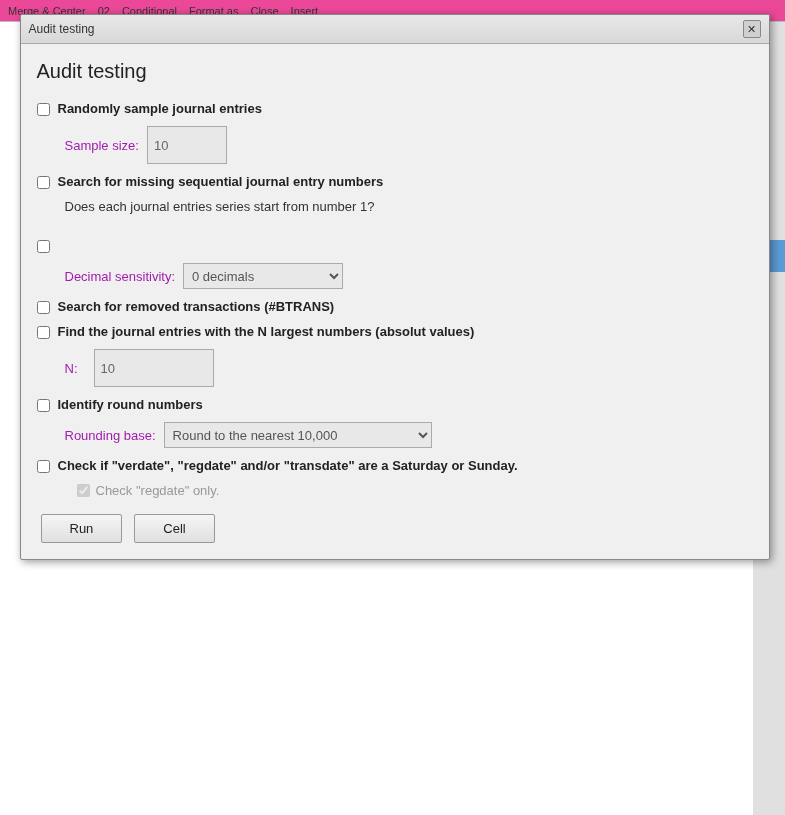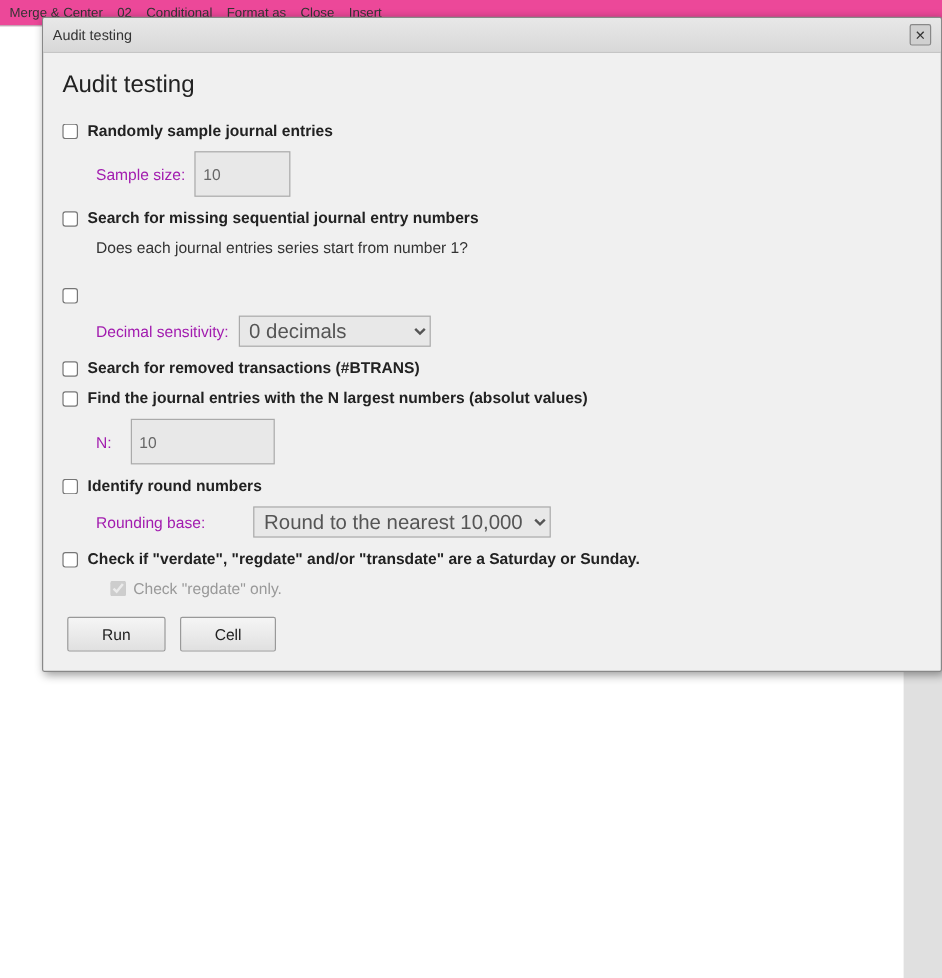--- a/index.html
+++ b/index.html
@@ -26,21 +26,21 @@
       color: #333;
       padding: 1px 4px;
     }
     .dialog-overlay {
       position: absolute;
       top: 0; left: 0;
       width: 785px;
       height: 815px;
       display: flex;
       align-items: flex-start;
-      justify-content: flex-end;
+      justify-content: center;
       padding-top: 14px;
       padding-left: 4px;
     }
     .dialog {
       background: #f0f0f0;
       border: 1px solid #888;
       box-shadow: 2px 2px 8px rgba(0,0,0,0.4);
       width: 750px;
       border-radius: 2px;
     }
@@ -136,32 +136,31 @@
       gap: 4px;
       font-size: 13px;
       color: #666;
     }
     .radio-row input[type="radio"] {
       cursor: pointer;
     }
     select {
       background: #e8e8e8;
       border: 1px solid #aaa;
-      font-size: 17px;
+      font-size: 13px;
       color: #555;
       height: 26px;
       padding: 0 4px;
       cursor: pointer;
     }
     .select-decimal {
       width: 160px;
     }
     .select-rounding {
-      width: 248px;
-      margin-left: 32px;
+      width: 268px;
     }
     .sub-checkbox-row {
       margin-left: 40px;
       margin-bottom: 10px;
       display: flex;
       align-items: center;
       gap: 6px;
     }
     .sub-checkbox-row input[type="checkbox"] {
       cursor: pointer;

